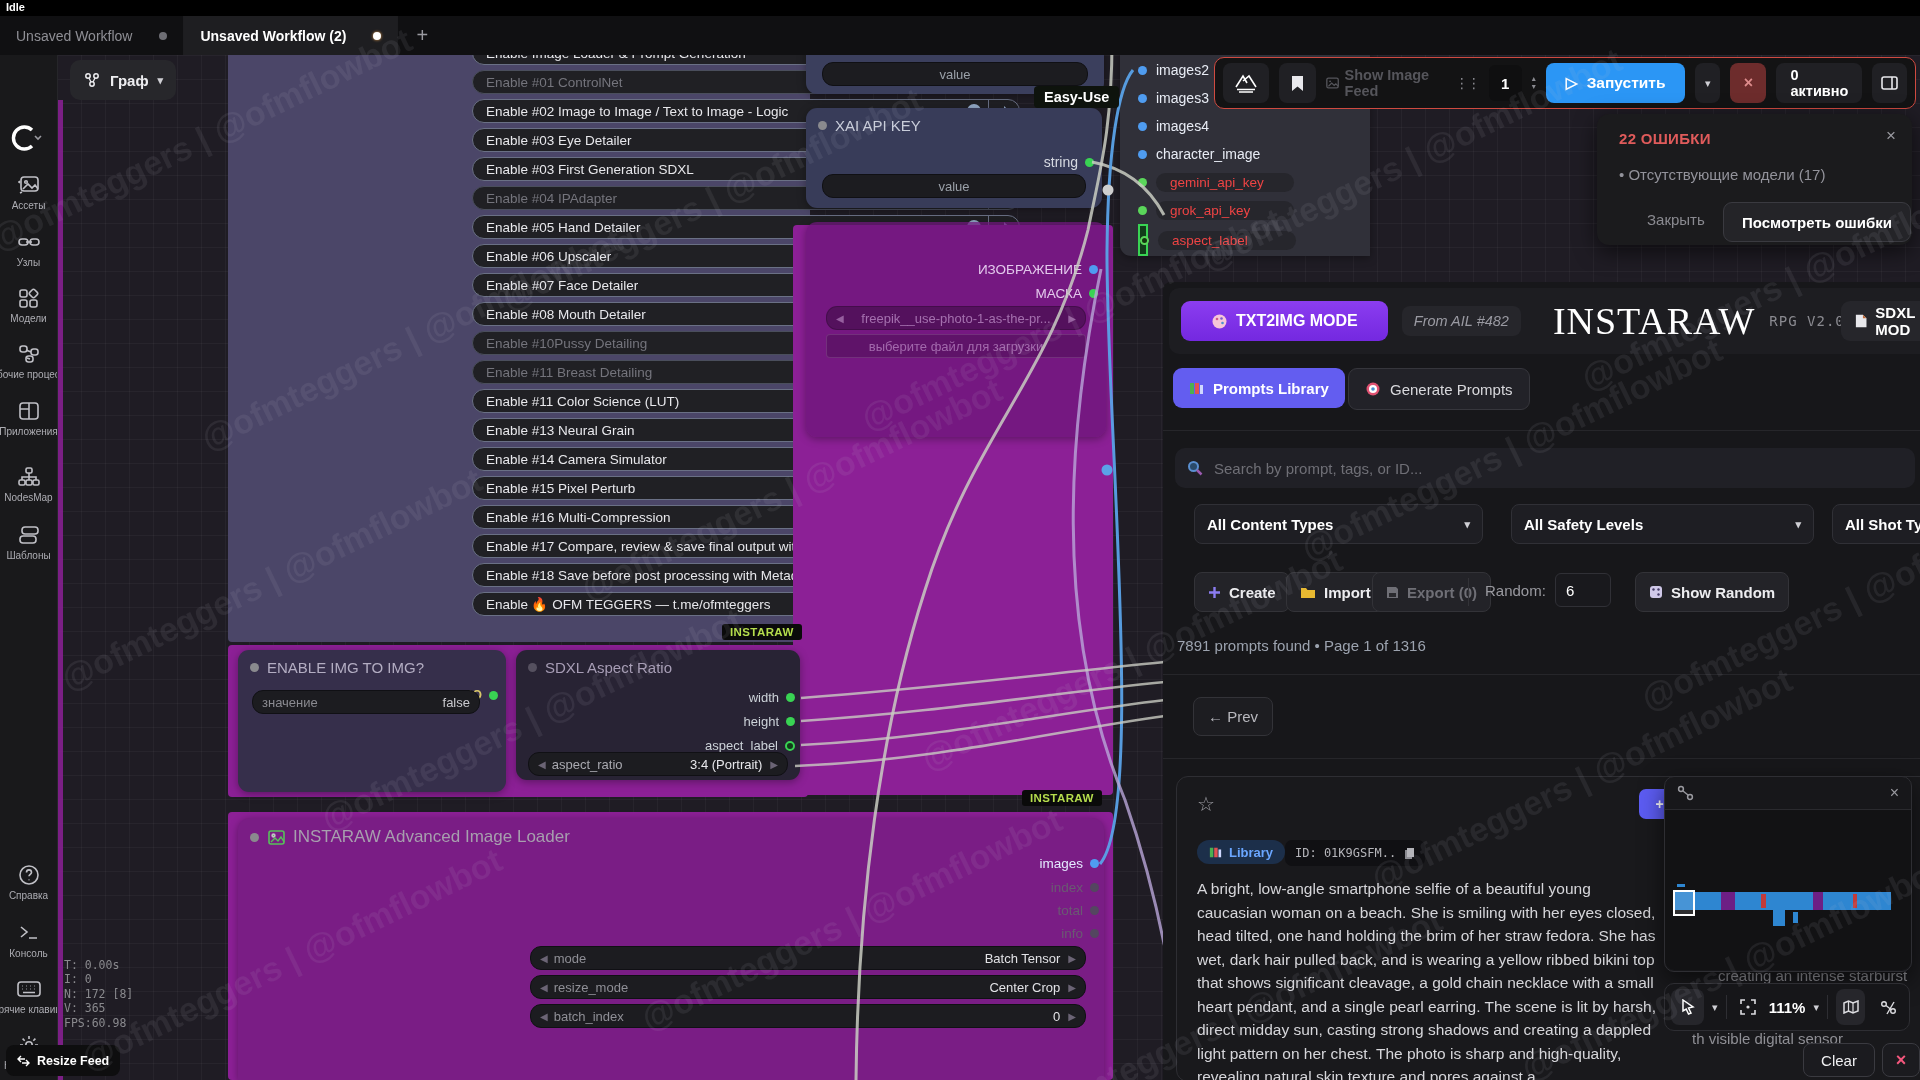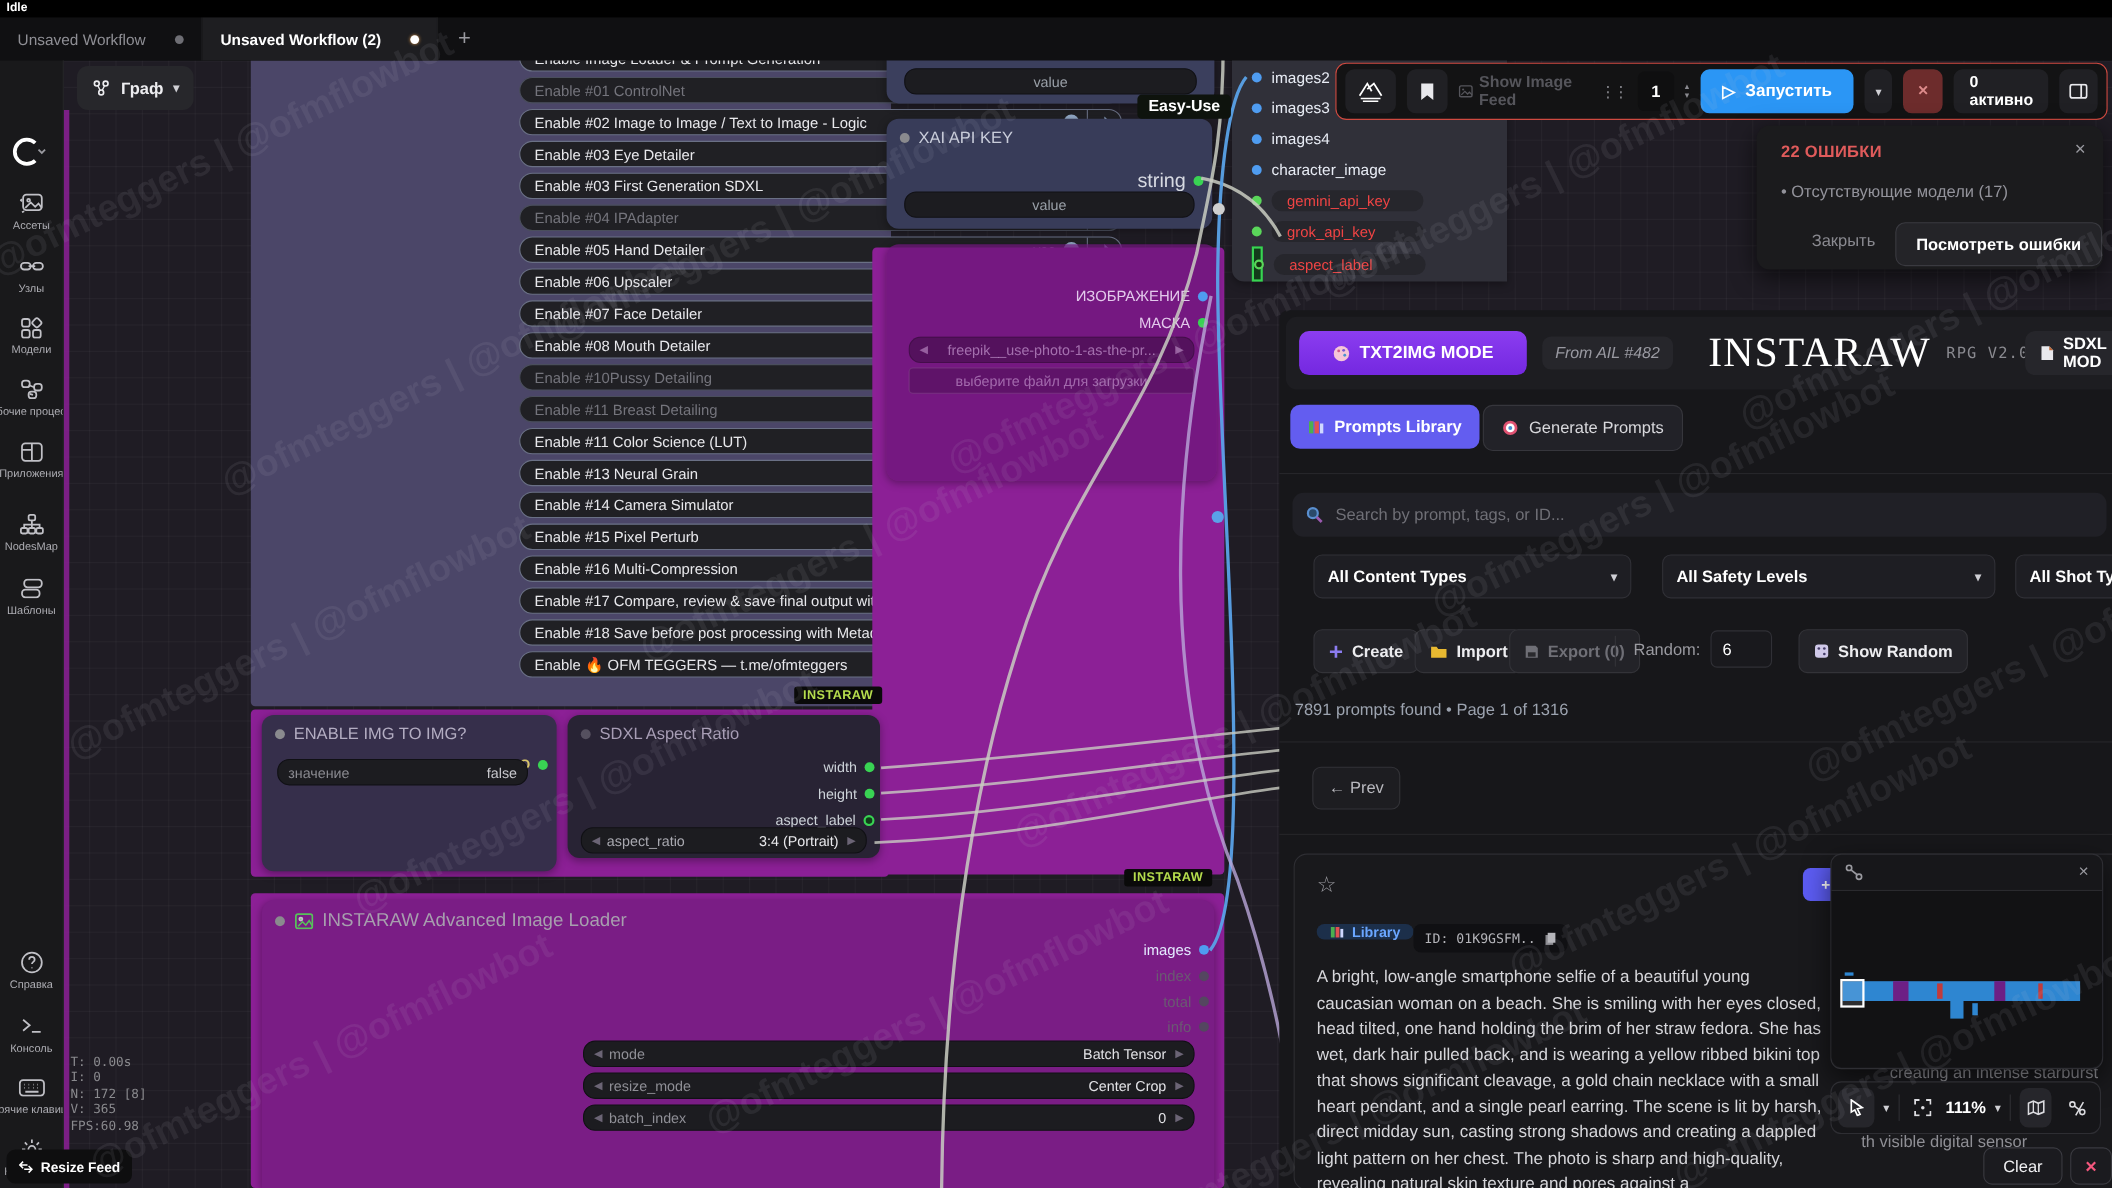--- a/index.html
+++ b/index.html
@@ -122,21 +122,21 @@
         border:1px solid #303036;border-radius:6px;color:#fff;font-size:15px;padding:0 10px;box-sizing:border-box;
         font-family:"Liberation Sans",sans-serif;}
   #results-line{position:absolute;left:14px;top:355px;color:#9ca3af;font-size:15px;}
   #prev-btn{position:absolute;left:30px;top:415px;height:37px;padding:0 14px;background:#1d1d21;
         border:1px solid #333338;border-radius:8px;display:flex;align-items:center;color:#b8b8be;font-size:15px;}
   #card{position:absolute;left:13px;top:494px;width:760px;height:304px;background:#19191c;
         border:1px solid #2e2e33;border-radius:12px;}
   #card .star{position:absolute;left:20px;top:15px;color:#9a9aa0;font-size:20px;}
   #add-btn{position:absolute;left:462px;top:12px;width:72px;height:30px;background:#5c5cf2;border-radius:7px;
         color:#fff;font-weight:bold;font-size:14px;display:flex;align-items:center;justify-content:center;}
-  #lib-badge{position:absolute;left:20px;top:63px;height:14px;padding:0 12px;background:#1c2f4a;border-radius:14px;
+  #lib-badge{position:absolute;left:20px;top:63px;height:24px;padding:0 12px;background:#1c2f4a;border-radius:14px;
         display:flex;align-items:center;gap:7px;color:#6aa6ff;font-weight:bold;font-size:13px;}
   #id-chip{position:absolute;left:108px;top:63px;height:26px;padding:0 10px;background:#101013;border-radius:7px;
         display:flex;align-items:center;gap:8px;font-family:"DejaVu Sans Mono",monospace;font-size:12px;color:#b5b5ba;}
   #prompt-text{position:absolute;left:20px;top:100px;width:467px;font-size:15.5px;line-height:1.52;color:#d6d6da;}
   .fragment{position:absolute;color:#8f8f95;font-size:15px;z-index:11;}
   
   #minimap{left:1664px;top:776px;width:246px;height:194px;background:#17171a;border:1px solid #2e2e33;
         border-radius:10px;z-index:20;box-shadow:0 8px 24px rgba(0,0,0,.55);}
   #minimap .mhead{height:32px;border-bottom:1px solid #2a2a2e;display:flex;align-items:center;
         justify-content:space-between;padding:0 12px;color:#9a9aa0;}
@@ -429,21 +429,21 @@
     </div>
   </div>
   <div class="abs" style="left:1034px;top:86px;background:#0e130d;border-radius:4px;padding:3px 10px;color:#fff;font-weight:bold;font-size:14.5px;z-index:4;">Easy-Use</div>
 
   <div class="node" style="left:806px;top:108px;width:296px;height:100px;background:#383c59;">
     <div class="ntitle" style="color:#c9cdda;">
       <span class="ndot"></span>
       <span>XAI API KEY</span>
     </div>
     <div class="outrow" style="right:8px;top:46px;">
-      <span style="font-size:18px;color:#d7dae2;">string</span>
+      <span style="font-size:14px;color:#d7dae2;">string</span>
       <span class="odot green"></span>
     </div>
     <div class="widget" style="left:16px;right:16px;top:66px;justify-content:center;color:#9aa0a8;">
       <span>value</span>
     </div>
   </div>
 
   <div class="node" style="left:806px;top:222px;width:300px;height:215px;background:rgba(110,22,122,.75);">
     <div class="outrow" style="right:8px;top:40px;">
       <span style="font-size:13.5px;color:#e3c9ec;">ИЗОБРАЖЕНИЕ</span>

